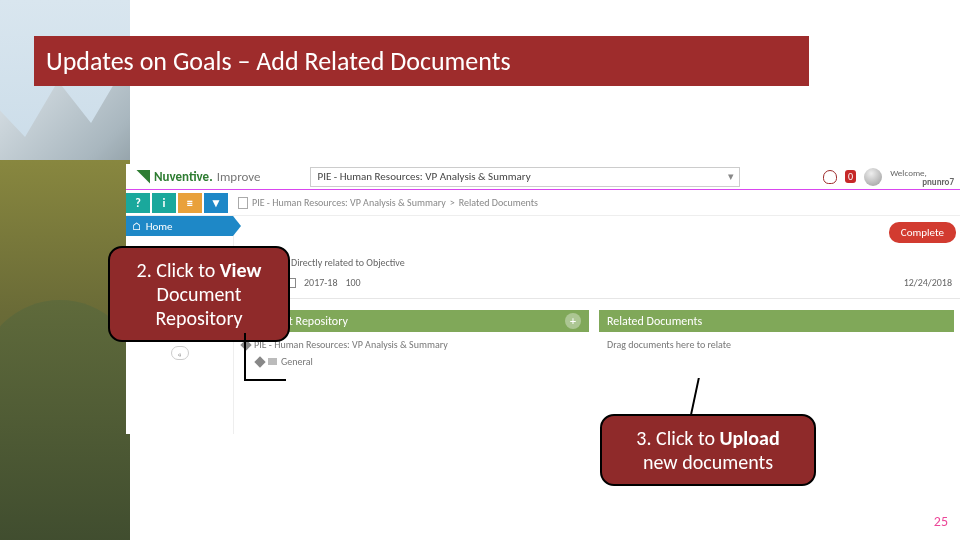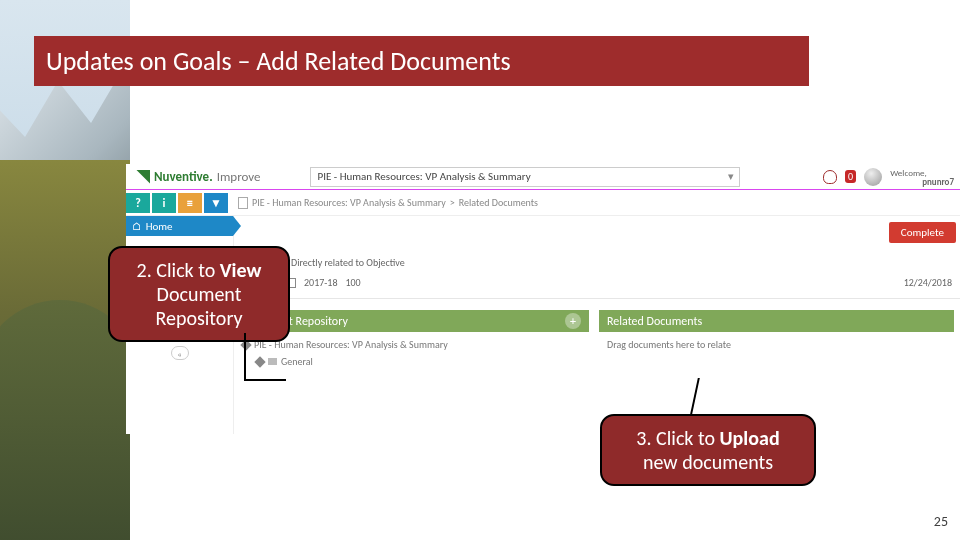--- a/index.html
+++ b/index.html
@@ -48,21 +48,21 @@
   .home::after { content:""; position:absolute; right:-8px; top:0; border-left:8px solid #1e88c7; border-top:10px solid transparent; border-bottom:10px solid transparent;}
   .side-item { display:flex; align-items:center; gap:6px; padding:6px 6px; color:#777; font-size:10px;}
   .side-item .ic { width:12px; height:12px; border:1px solid #aaa;}
   .side-item .chev { margin-left:auto; color:#aaa; font-size:10px;}
   .collapse { display:flex; justify-content:center; padding:4px 0;}
   .collapse span { width:18px; height:14px; border:1px solid #ccc; border-radius:7px; display:flex; align-items:center; justify-content:center; font-size:9px; color:#888;}
   .side-gap { height:56px; }
 
   
   .main { flex:1; position:relative; }
-  .complete { position:absolute; right:4px; top:6px; background:#d23b30; color:#fff; padding:4px 12px; font-size:11px; border-radius:2px;}
+  .complete { position:absolute; right:4px; top:6px; background:#d23b30; color:#fff; padding:4px 12px; font-size:11px; border-radius:10px;}
   .obj-row { position:absolute; left:40px; top:40px; display:flex; align-items:flex-start; gap:6px; color:#666; font-size:10px;}
   .obj-row .cb { width:11px; height:11px; border:1px solid #1aa89c; position:relative;}
   .obj-row .cb::after { content:"✓"; position:absolute; left:0; top:-2px; font-size:10px; color:#1aa89c;}
   .date-row { position:absolute; left:40px; top:60px; display:flex; align-items:center; gap:8px; color:#666; font-size:10px;}
   .date-row .bar { width:2px; height:12px; background:#d23b30;}
   .date-row .flag { width:12px; height:10px; border:1px solid #888;}
   .date-right { position:absolute; right:8px; top:60px; font-size:10px; color:#666;}
   .hr { position:absolute; left:0; right:0; top:82px; border-top:1px solid #e6e6e6;}
 
   
@@ -83,21 +83,21 @@
   #co2 { left:600px; top:414px; width:216px;}
 
   
   .lead   { position:absolute; width:2px; background:#000; }
   .lead-h { position:absolute; height:2px; background:#000; }
   #l1v  { left:244px; top:333px; height:46px; }
   #l1h  { left:244px; top:379px; width:42px; }
   #l2a  { left:694px; top:378px; height:36px; transform:skewX(-12deg);} 
 
   
-  .pagenum { position:absolute; right:12px; bottom:10px; font-size:14px; color:#404040; }
+  .pagenum { position:absolute; right:12px; bottom:10px; font-size:14px; color:#ec4899; }
 </style>
 </head>
 <body>
 
 <div class="bg-photo">
   <div class="sky"></div>
     <div class="mtn"></div>
     <div class="hill1"></div>
     <div class="hill2"></div>
 </div>

